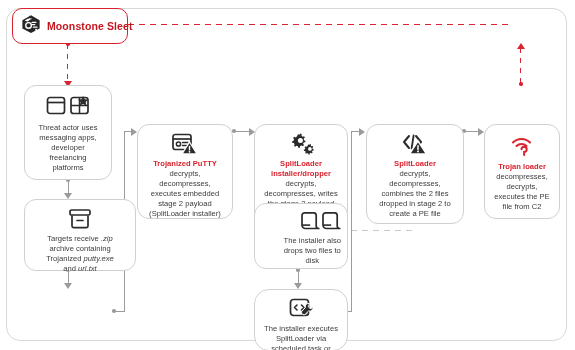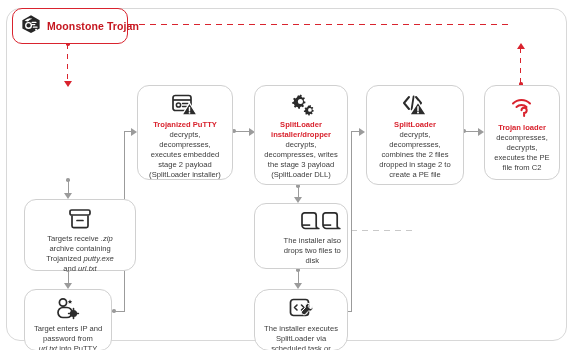--- a/index.html
+++ b/index.html
@@ -20,21 +20,21 @@
   
   .c2-node{position:absolute;left:487px;top:6px;width:70px;height:46px;
       display:flex;flex-direction:column;align-items:center;z-index:20;}
   .c2-label{font-size:8px;color:#c5161f;font-weight:bold;margin-top:2px;white-space:nowrap;}
 
   
   .node{position:absolute;box-sizing:border-box;background:#fff;
       border:1px solid #d0d0d0;border-radius:12px;
       display:flex;flex-direction:column;align-items:center;
       padding:7px 6px 6px;text-align:center;z-index:10;}
-  .node.red-node{border-color:#d0d0d0;}
+  .node.red-node{border-color:#d0d0d0;margin-top:39px;}
   .node-icon{height:30px;display:flex;align-items:center;justify-content:center;margin-bottom:3px;}
   .node-text{font-size:7.6px;line-height:1.33;color:#3b3b3b;}
   .node-text .hl{color:#d9232e;font-weight:bold;}
   .node-text em{font-style:italic;}
 
   
   .ln{position:absolute;background:#9b9b9b;z-index:5;}
   .ln.h{height:1px;}
   .ln.v{width:1px;}
   .dashline-red{position:absolute;z-index:6;
@@ -109,48 +109,48 @@
     <span style="flex:0 0 auto;">
       <svg width="22" height="20" viewBox="0 0 24 22">
         <path d="M12 1.5 L21.5 7 L21.5 16 L12 21 L2.5 16 L2.5 7 Z" fill="#262626"></path>
         <path d="M5 7.5 Q9 3.2 13.5 5.2 Q10.5 6 8.6 8.2 Z" fill="#ffffff"></path>
         <circle cx="9.3" cy="12.6" r="3.1" fill="none" stroke="#ffffff" stroke-width="1.5"></circle>
         <path d="M13.2 9.3 L17.4 9.3 M13.2 11.6 L16.2 11.6" stroke="#ffffff" stroke-width="1.4" stroke-linecap="round"></path>
         <path d="M14.6 14.5 L18.6 14.5" stroke="#ffffff" stroke-width="1.4" stroke-linecap="round"></path>
         <circle cx="17.6" cy="17.2" r="1.1" fill="#ffffff"></circle>
       </svg>
     </span>
-    <span class="actor-name">Moonstone Trojan</span>
-  </div>
-
-
+    <span class="actor-name">Moonstone Sleet</span>
+  </div>
+
+
+  <div class="node" style="left:24px;top:85px;width:88px;height:95px;">
+    <div class="node-icon">
+      <svg width="44" height="22" viewBox="0 0 44 22">
+        <rect x="1.5" y="2.5" width="17" height="16" rx="2.5" fill="none" stroke="#2b2b2b" stroke-width="1.7"></rect>
+        <path d="M1.5 7.5 H18.5" stroke="#2b2b2b" stroke-width="1.7"></path>
+        <rect x="25" y="2.5" width="17" height="16" rx="2.5" fill="none" stroke="#2b2b2b" stroke-width="1.7"></rect>
+        <path d="M33.5 2.5 V18.5 M25 10.5 H42" stroke="#2b2b2b" stroke-width="1.5"></path>
+        <path d="M37 1 l1.8 3.2 3.6.3-2.7 2.4.8 3.5L37 8.9l-3.2 1.5.8-3.5L31.9 4.5l3.6-.3z" fill="#2b2b2b"></path>
+      </svg>
+    </div>
+    <div class="node-text">Threat actor uses<br>messaging apps,<br>developer<br>freelancing<br>platforms</div>
+  </div>
 
   <div class="node" style="left:24px;top:199px;width:112px;height:72px;">
     <div class="node-icon">
       <svg width="26" height="24" viewBox="0 0 26 24">
         <rect x="3" y="3" width="20" height="5" rx="1.6" fill="none" stroke="#2b2b2b" stroke-width="1.7"></rect>
         <path d="M5 8.5 V19 a1.6 1.6 0 0 0 1.6 1.6 h12.8 A1.6 1.6 0 0 0 21 19 V8.5" fill="none" stroke="#2b2b2b" stroke-width="1.7"></path>
         <path d="M10 13.5 H16" stroke="#2b2b2b" stroke-width="1.7" stroke-linecap="round"></path>
       </svg>
     </div>
     <div class="node-text">Targets receive <em>.zip</em><br>archive containing<br>Trojanized <em>putty.exe</em><br>and <em>url.txt</em></div>
   </div>
 
-  <div class="node" style="left:24px;top:289px;width:88px;height:62px;">
-    <div class="node-icon">
-      <svg width="26" height="24" viewBox="0 0 26 24">
-        <circle cx="8" cy="5.5" r="3.6" fill="none" stroke="#2b2b2b" stroke-width="1.7"></circle>
-        <path d="M15 2.5 l.7 1.4 1.5.2-1.1 1 .3 1.5-1.4-.7-1.4.7.3-1.5-1.1-1 1.5-.2z" fill="#2b2b2b"></path>
-        <path d="M3 15.5 a5 5 0 0 1 5-5 h4 a5 5 0 0 1 0 10 H8 a5 5 0 0 1-5-5 z" fill="none" stroke="#2b2b2b" stroke-width="1.7"></path>
-        <circle cx="18.5" cy="16.5" r="3.6" fill="#2b2b2b"></circle>
-        <path d="M18.5 11.6 v1.6 M18.5 19.8 v1.6 M13.6 16.5 h1.6 M21.8 16.5 h1.6" stroke="#2b2b2b" stroke-width="1.6" stroke-linecap="round"></path>
-      </svg>
-    </div>
-    <div class="node-text">Target enters IP and<br>password from<br><em>url.txt</em> into PuTTY</div>
-  </div>
 
   <div class="node red-node" style="left:137px;top:85px;width:96px;height:95px;">
     <div class="node-icon">
       <svg width="28" height="24" viewBox="0 0 28 24">
         <rect x="2" y="2.5" width="18" height="15" rx="2.3" fill="none" stroke="#2b2b2b" stroke-width="1.7"></rect>
         <path d="M2 7 H20" stroke="#2b2b2b" stroke-width="1.7"></path>
         <circle cx="7.5" cy="12" r="2.1" fill="none" stroke="#2b2b2b" stroke-width="1.5"></circle>
         <path d="M11.5 10.5 H17 M11.5 13.5 H15.5" stroke="#2b2b2b" stroke-width="1.4" stroke-linecap="round"></path>
         <path d="M18.5 10 L26 22 H11 Z" fill="#2b2b2b" stroke="#fff" stroke-width="1.3"></path>
         <path d="M18.5 14.5 v3.4" stroke="#fff" stroke-width="1.4" stroke-linecap="round"></path>

